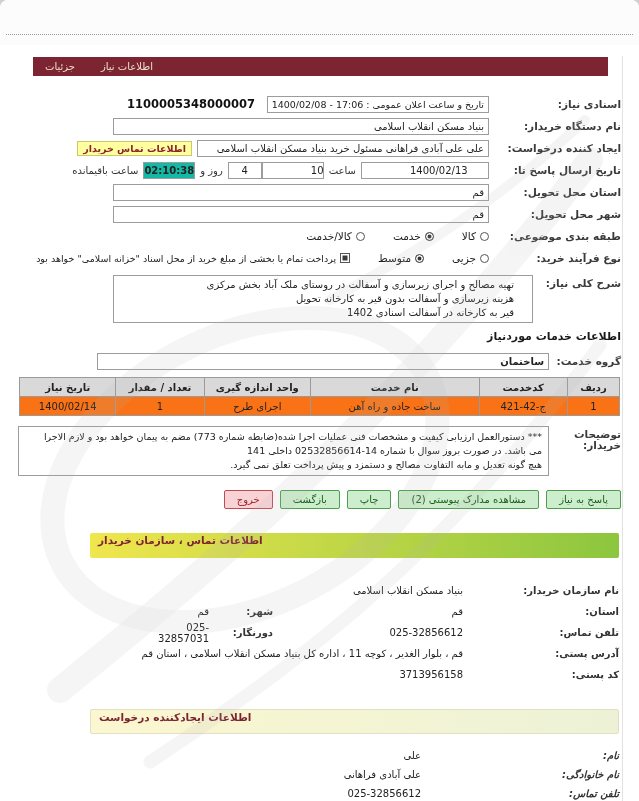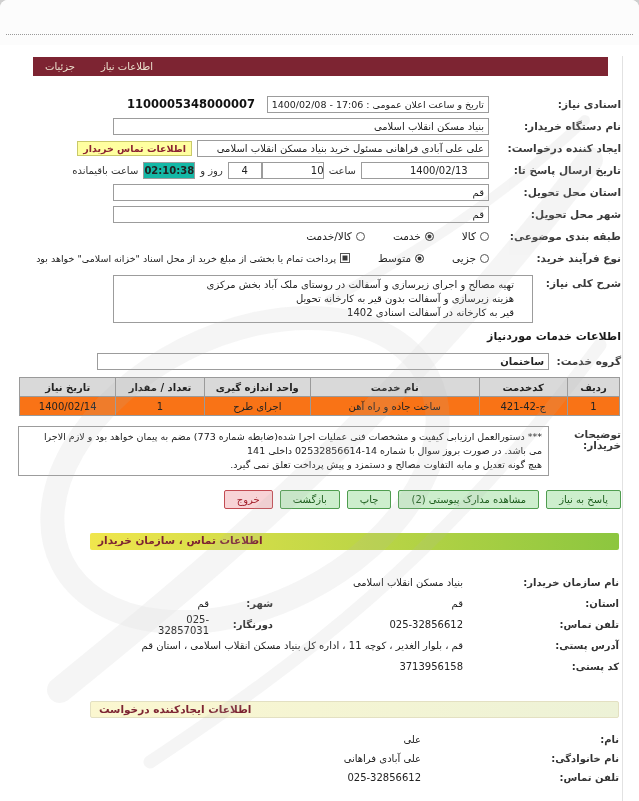--- a/index.html
+++ b/index.html
@@ -62,38 +62,38 @@
   .row.notes .lbl { width:72px; padding-top:3px; }
   .notesbox { border:1px solid #9c9c9c; width:630px; min-height:50px; font-size:9.5px; line-height:14px;
               padding:3px 6px; color:#222; }
   .notesbox span { display:block; text-align:right; }
 
   .btnrow { display:flex; padding:0 18px; column-gap:7px; margin-top:14px; }
   .btn { height:19px; font-size:10px; background:#cdeecd; border:1px solid #4f9d4f; border-radius:2px;
          color:#1c5c1c; padding:0 12px; font-family:inherit; cursor:pointer; }
   .btn.exit { background:#f8d3d6; border-color:#c24b52; color:#a3202c; }
 
-  .secbar { margin:24px 20px 0 90px; height:17px; position:relative; border-radius:2px;
+  .secbar { margin:24px 20px 0 90px; height:25px; position:relative; border-radius:2px;
             background:linear-gradient(to right,#f0e64d,#8cc63f); }
   .secbar.pale { background:linear-gradient(to right,#fbf7d0,#edf2d7); border:1px solid #e3e0c2; }
   .secbar-title { position:absolute; left:8px; top:1px; font-size:10.5px; font-weight:bold; color:#7d2432; white-space:nowrap; }
 
   .cform { margin-top:22px; }
   .crow { display:flex; align-items:center; height:21px; padding:0 20px; font-size:10px; }
   .clbl { width:118px; flex:none; font-weight:bold; color:#333; }
   .cval { width:190px; flex:none; margin-right:38px; color:#222; }
   .cval.ltr { direction:ltr; text-align:right; }
   .cval.wide { width:430px; }
   .clbl2 { width:64px; flex:none; font-weight:bold; color:#333; }
   .cval2 { width:120px; flex:none; color:#222; }
   .cval2.ltr { direction:ltr; text-align:right; }
 
   .kform { margin-top:12px; }
   .krow { display:flex; align-items:center; height:19px; padding:0 20px; font-size:10px; }
-  .klbl { width:110px; flex:none; font-weight:bold; color:#333; }
+  .klbl { width:110px; flex:none; font-weight:bold; color:#333;font-style:italic; }
   .kval { width:200px; flex:none; margin-right:88px; color:#222; }
   .kval.ltr { direction:ltr; text-align:right; }
 
   .vline { position:absolute; top:56px; bottom:0; right:16px; border-left:1px solid #e2e2e2; }
 
   .watermark { position:absolute; inset:0; z-index:9; pointer-events:none; opacity:.30; }
 </style>
 </head>
 <body>
 

